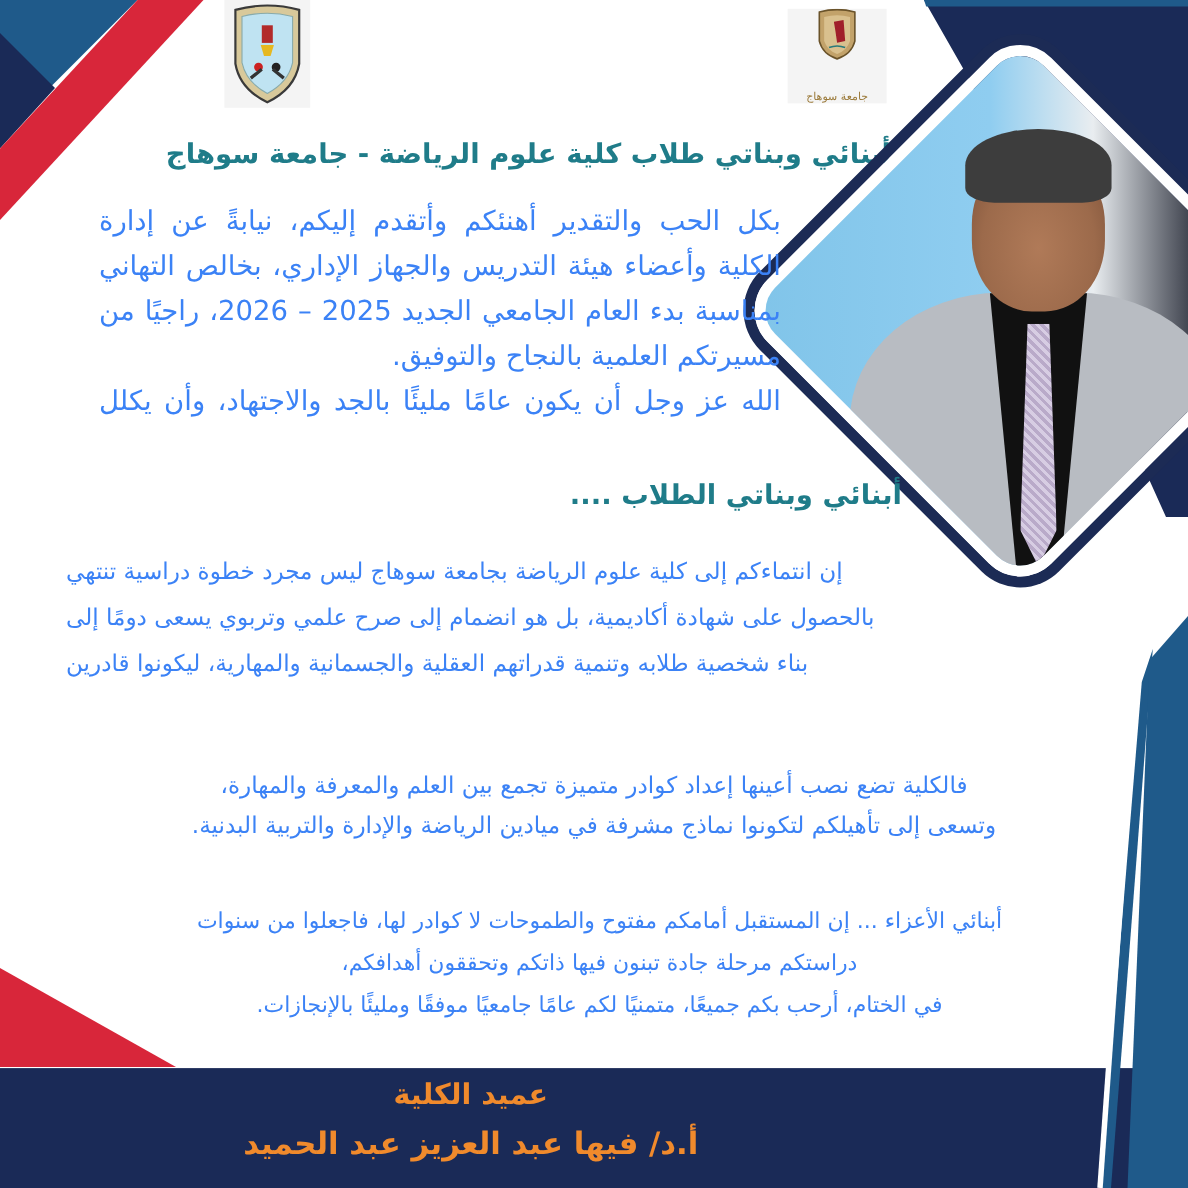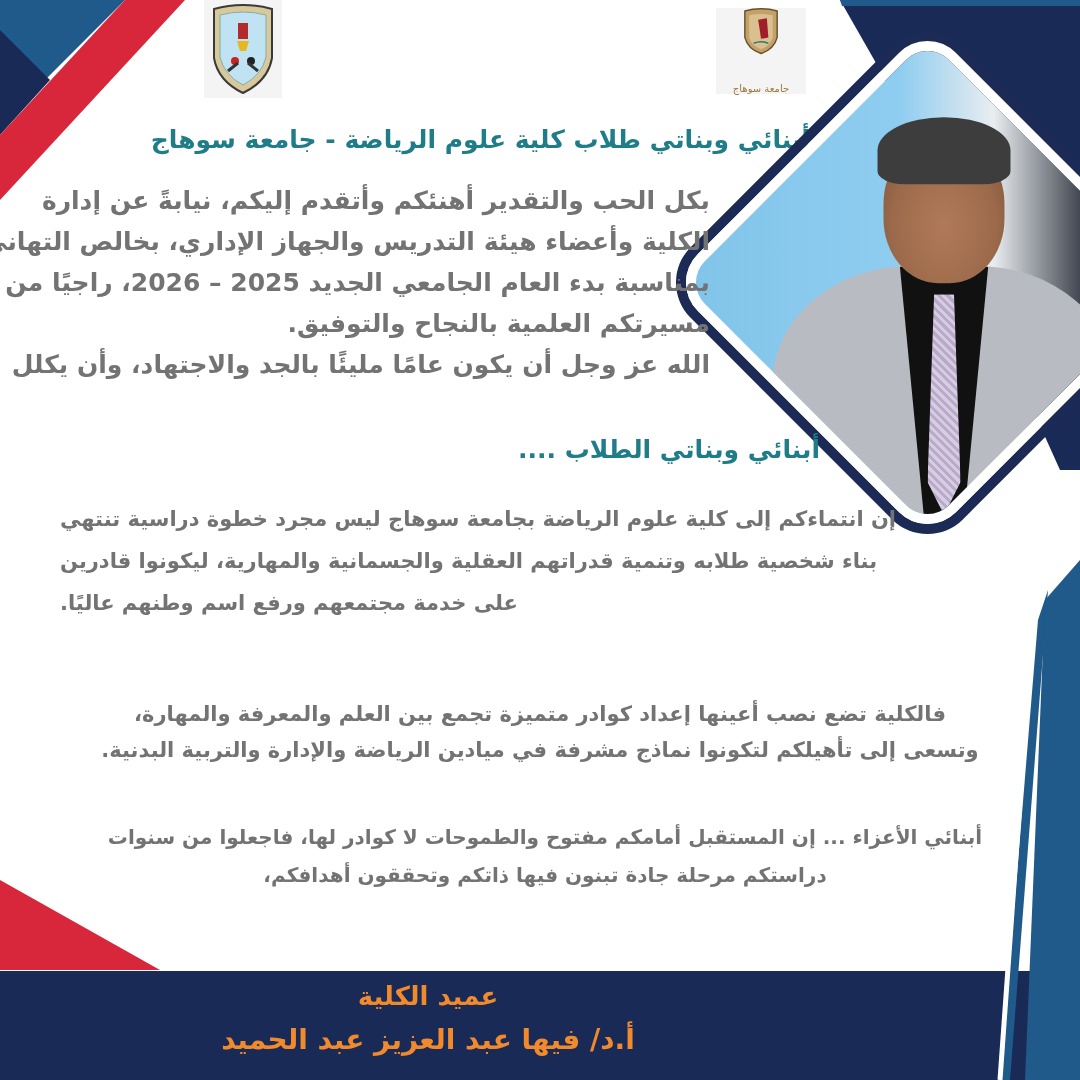--- a/index.html
+++ b/index.html
@@ -15,22 +15,22 @@
     }
     .logo-caption {
       font-size: 10px; color: #9b7a3a; direction: rtl; margin-top: 2px;
     }
     .heading {
       position: absolute; direction: rtl; text-align: right;
       color: #1f7c89; font-weight: bold;
       font-family: "DejaVu Sans", sans-serif;
     }
     .para {
-      position: absolute; direction: rtl; color: #737373;
-      font-weight: bold; font-family: "DejaVu Sans", sans-serif;
+      position: absolute; direction: rtl; color: #3b82f6;
+      font-weight: normal; font-family: "DejaVu Sans", sans-serif;
     }
     .para .line { display: block; white-space: nowrap; }
     .intro { left: 90px; width: 620px; top: 180px; text-align: justify; font-size: 25px; line-height: 41px; }
     .intro .line { text-align-last: justify; text-align: justify; }
     .body1 { left: 60px; width: 960px; top: 498px; text-align: left; font-size: 21px; line-height: 42px; }
     .body2 { left: 60px; width: 960px; top: 696px; text-align: center; font-size: 21px; line-height: 36px; }
     .body3 { left: 80px; width: 930px; top: 818px; text-align: center; font-size: 20px; line-height: 38px; }
     .footer-text {
       position: absolute; left: 0; width: 856px; direction: rtl; text-align: center;
       color: #f08a2c; font-weight: bold; font-family: "DejaVu Sans", sans-serif;
@@ -133,28 +133,29 @@
   <span class="line">الكلية وأعضاء هيئة التدريس والجهاز الإداري، بخالص التهاني</span>
   <span class="line">بمناسبة بدء العام الجامعي الجديد 2025 – 2026، راجيًا من</span>
   <span class="line" style="text-align-last:right;">مسيرتكم العلمية بالنجاح والتوفيق.</span>
   <span class="line">الله عز وجل أن يكون عامًا مليئًا بالجد والاجتهاد، وأن يكلل</span>
 </div>
 
 <div class="heading" style="left:400px; top:430px; width:420px; font-size:25px; line-height:40px;">أبنائي وبناتي الطلاب ....</div>
 
 <div class="para body1">
   <span class="line">إن انتماءكم إلى كلية علوم الرياضة بجامعة سوهاج ليس مجرد خطوة دراسية تنتهي</span>
+  <span class="line">بالحصول على شهادة أكاديمية، بل هو انضمام إلى صرح علمي وتربوي يسعى دومًا إلى</span>
   <span class="line">بناء شخصية طلابه وتنمية قدراتهم العقلية والجسمانية والمهارية، ليكونوا قادرين</span>
-  <span class="line">على خدمة مجتمعهم ورفع اسم وطنهم عاليًا.</span>
 </div>
 
 <div class="para body2">
   <span class="line">فالكلية تضع نصب أعينها إعداد كوادر متميزة تجمع بين العلم والمعرفة والمهارة،</span>
   <span class="line">وتسعى إلى تأهيلكم لتكونوا نماذج مشرفة في ميادين الرياضة والإدارة والتربية البدنية.</span>
 </div>
 
 <div class="para body3">
   <span class="line">أبنائي الأعزاء ... إن المستقبل أمامكم مفتوح والطموحات لا كوادر لها، فاجعلوا من سنوات</span>
   <span class="line">دراستكم مرحلة جادة تبنون فيها ذاتكم وتحققون أهدافكم،</span>
+  <span class="line">في الختام، أرحب بكم جميعًا، متمنيًا لكم عامًا جامعيًا موفقًا ومليئًا بالإنجازات.</span>
 </div>
 
 <div class="footer-text" style="top:978px; font-size:26px; line-height:36px;">عميد الكلية</div>
 <div class="footer-text" style="top:1020px; font-size:28px; line-height:40px;">أ.د/ فيها عبد العزيز عبد الحميد</div>
 
 </body></html>

